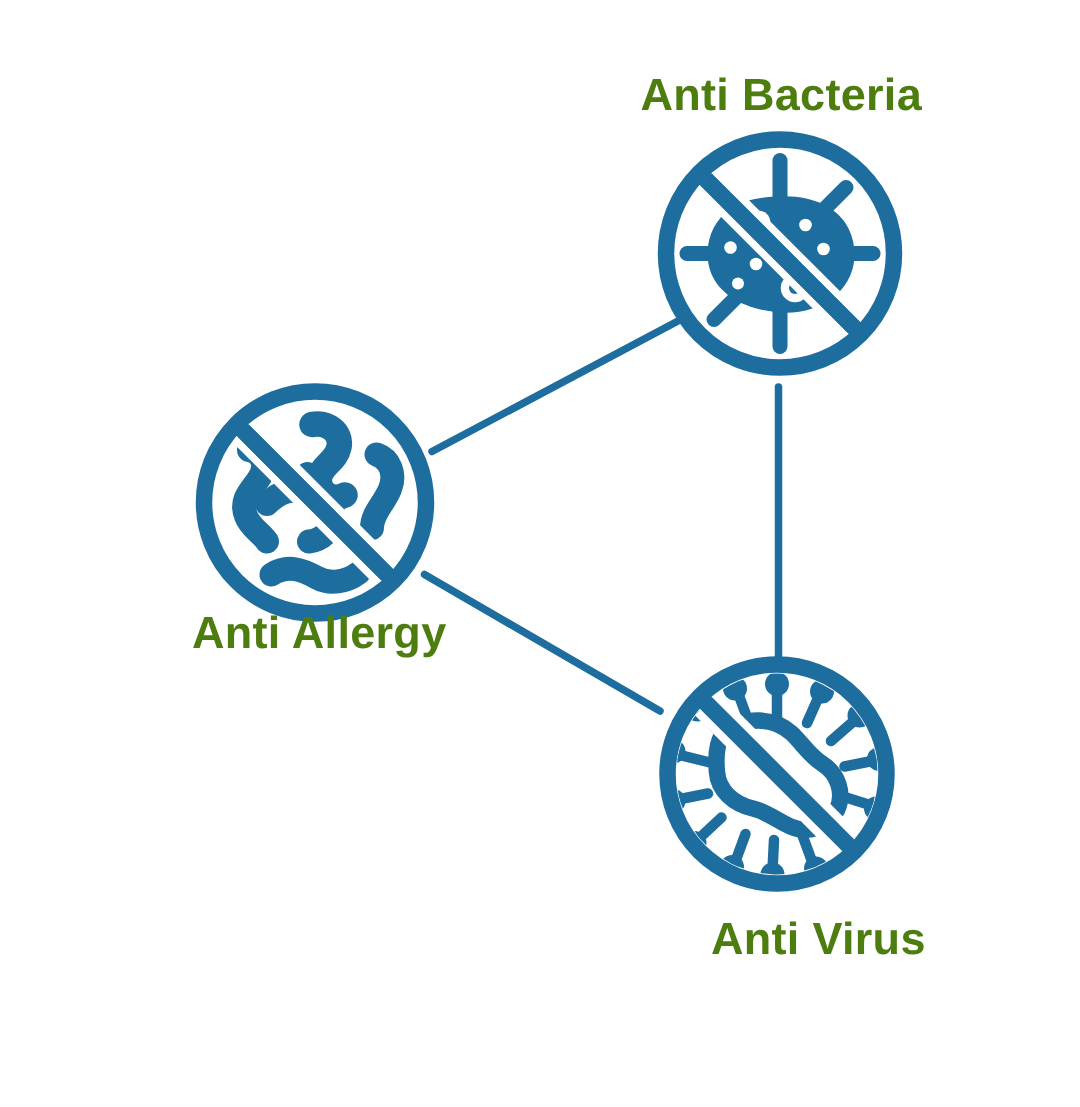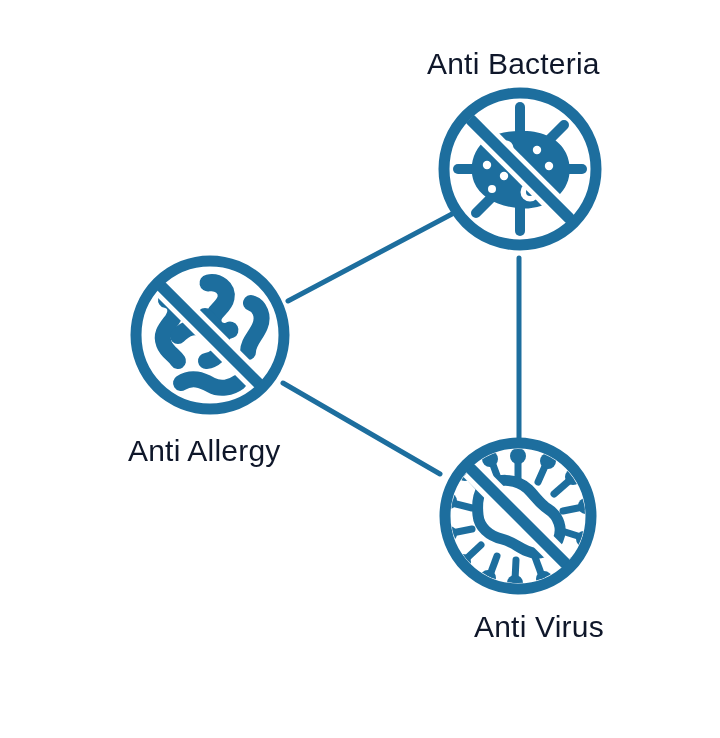--- a/index.html
+++ b/index.html
@@ -23,35 +23,35 @@
   #diagram-svg {
     position: absolute;
     left: 0;
     top: 0;
     width: 720px;
     height: 738px;
     display: block;
   }
   .node-label {
     position: absolute;
-    color: #0f172a;
+    color: #4d7c0f;
     font-family: "Liberation Sans", sans-serif;
     font-size: 30px;
-    font-weight: 400;
+    font-weight: 700;
     letter-spacing: 0.2px;
     white-space: nowrap;
     line-height: 1;
   }
   #label-anti-bacteria {
     left: 427px;
     top: 49px;
   }
   #label-anti-allergy {
     left: 128px;
-    top: 436px;
+    top: 408px;
   }
   #label-anti-virus {
     left: 474px;
     top: 612px;
   }
 </style>
 </head>
 <body>
 
 <div id="diagram-root">

